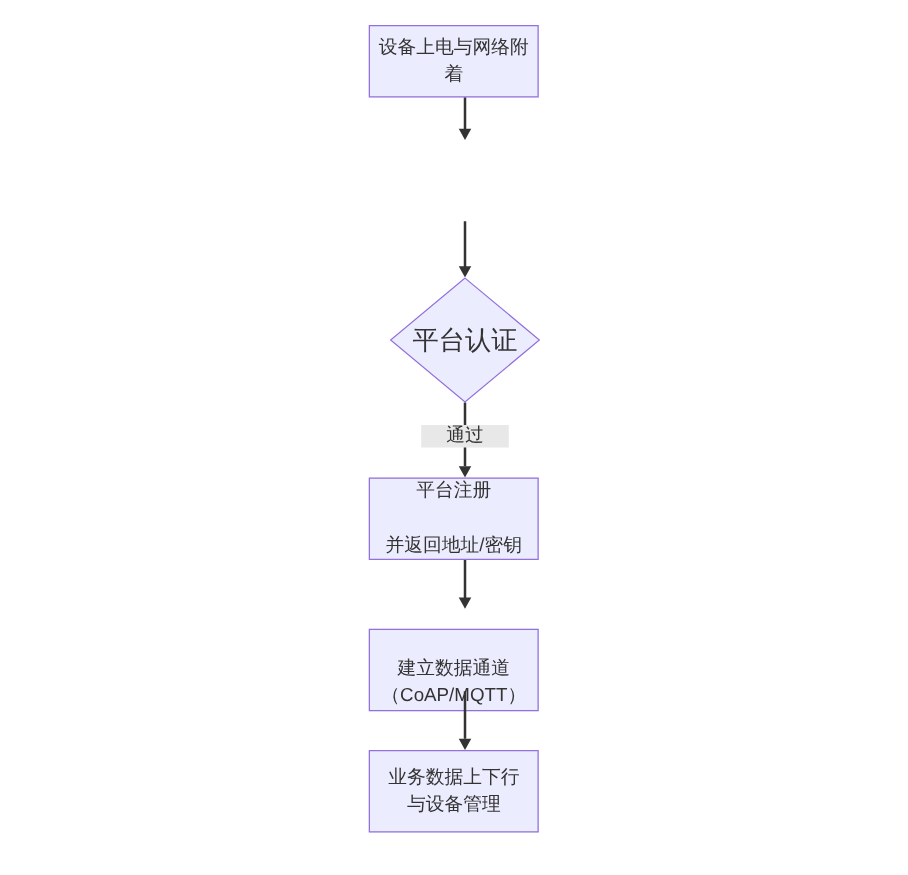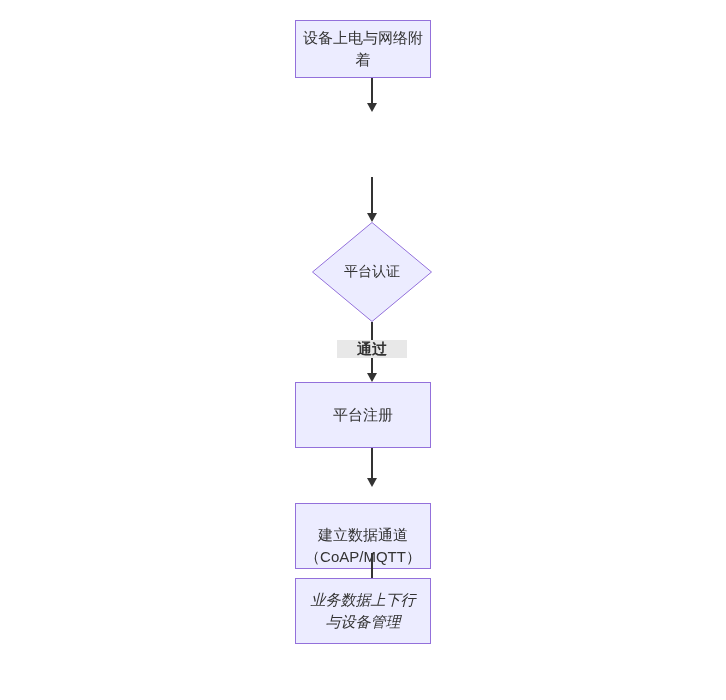--- a/index.html
+++ b/index.html
@@ -52,21 +52,21 @@
     stroke-width: 1;
   }
   .diamond-label {
     position: absolute;
     left: 0; top: 0;
     width: 100%; height: 100%;
     display: flex;
     align-items: center;
     justify-content: center;
     color: var(--text);
-    font-size: 14px;
+    font-size: 21px;
   }
   .edge-line {
     position: absolute;
     left: 371.25px;
     width: 1.5px;
     background: var(--edge);
   }
   .arrowhead {
     position: absolute;
     left: 366.5px;
@@ -79,21 +79,20 @@
   .edge-label {
     position: absolute;
     left: 372px;
     transform: translateX(-50%);
     background: var(--edge-label-bg);
     color: var(--text);
     font-size: 15px;
     line-height: 18px;
     padding: 0 20px;
     white-space: nowrap;
-    font-weight: bold;
   }
 </style>
 </head>
 <body>
 
 <div class="canvas">
 
   <div class="node" style="top:20px; height:58px;">
     <div>设备上电与网络附着</div>
   </div>
@@ -111,31 +110,32 @@
     </svg>
     <div class="diamond-label">平台认证</div>
   </div>
 
   <div class="edge-line" style="top:322px; height:51px;"></div>
   <div class="edge-label" style="top:340px;">通过</div>
   <div class="arrowhead" style="top:373px;"></div>
 
   <div class="node" style="top:382px; height:66px;gap:22px;">
     <div>平台注册</div>
+    <div>并返回地址/密钥</div>
   </div>
 
   <div class="edge-line" style="top:448px; height:31px;"></div>
   <div class="arrowhead" style="top:478px;"></div>
 
   <div class="node" style="top:503px; height:66px;justify-content:flex-end;">
     <div>建立数据通道</div>
     <div>（CoAP/MQTT）</div>
   </div>
 
   <div class="edge-line" style="top:553px; height:38px;"></div>
   <div class="arrowhead" style="top:591px;"></div>
 
-  <div class="node" style="top:578px; height:66px;font-style:italic;">
+  <div class="node" style="top:600px; height:66px;">
     <div>业务数据上下行</div>
     <div>与设备管理</div>
   </div>
 
 </div>
 
 </body></html>

